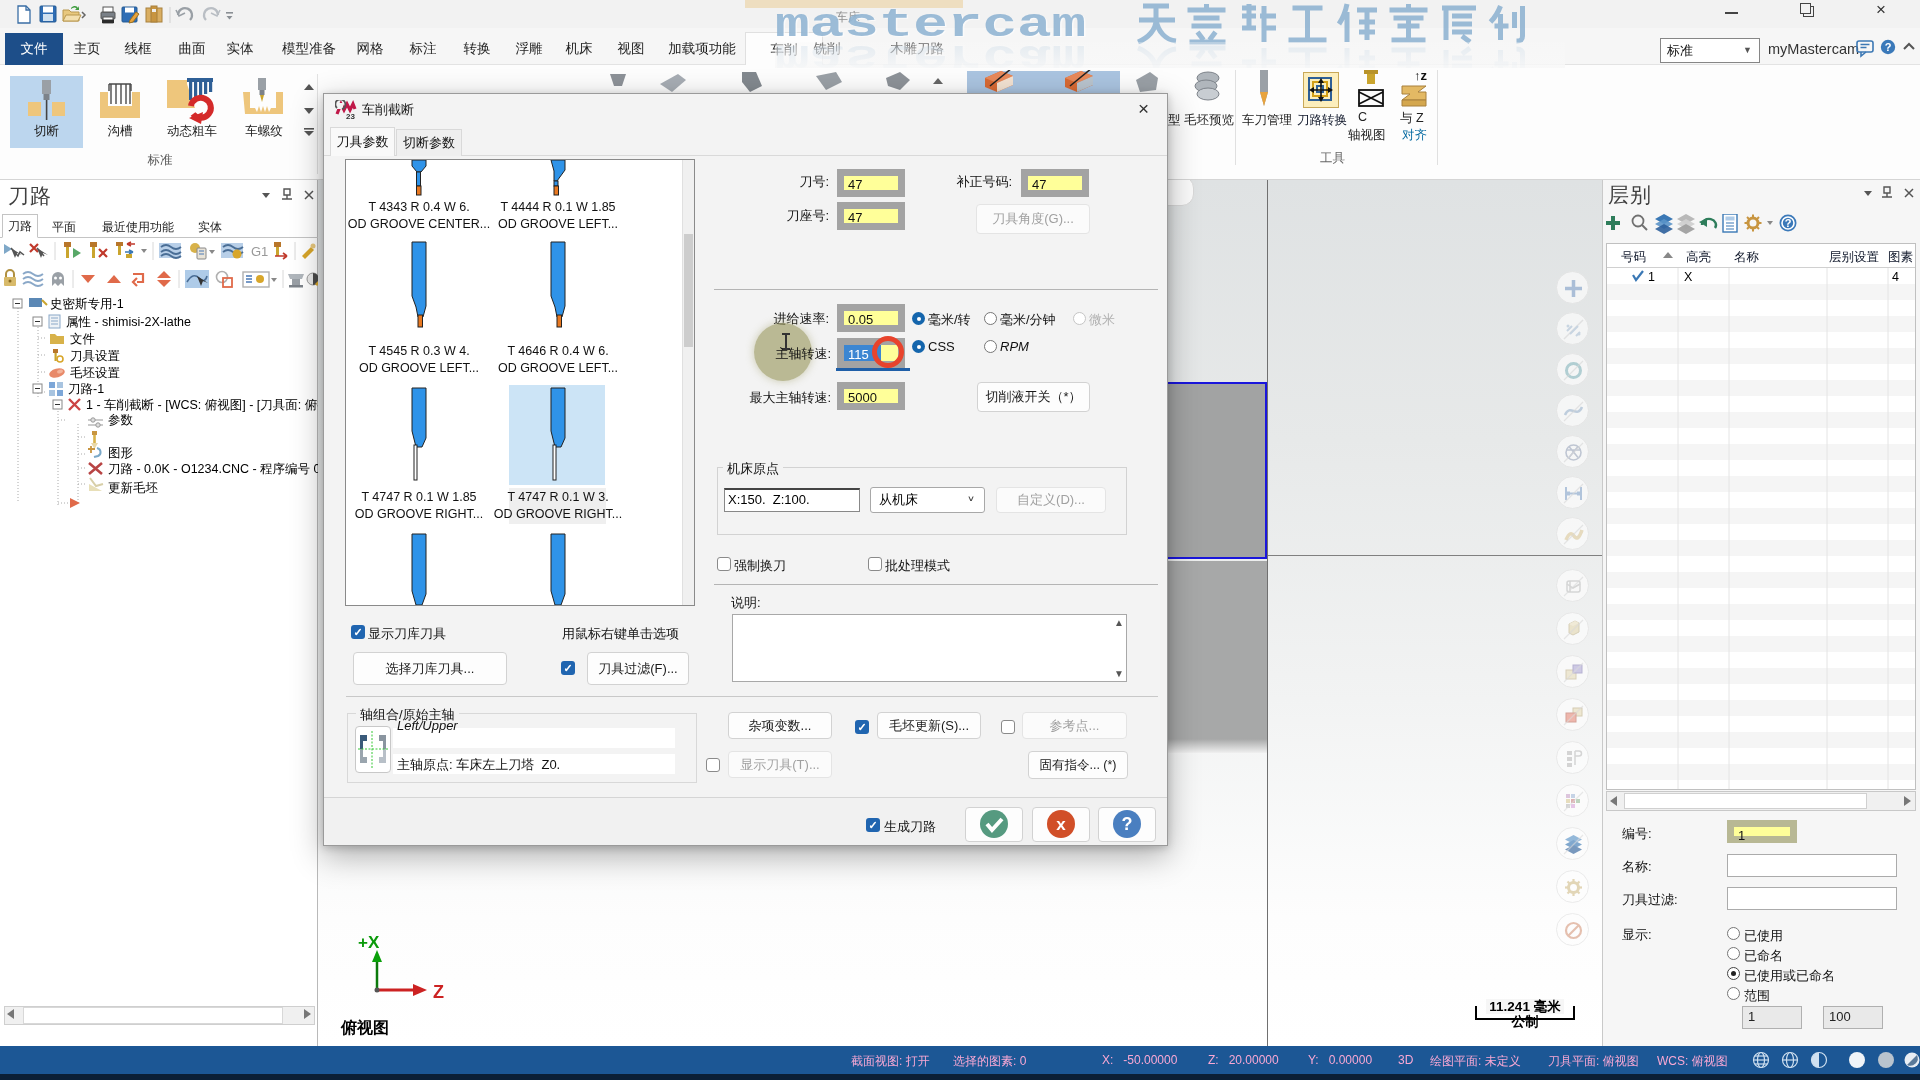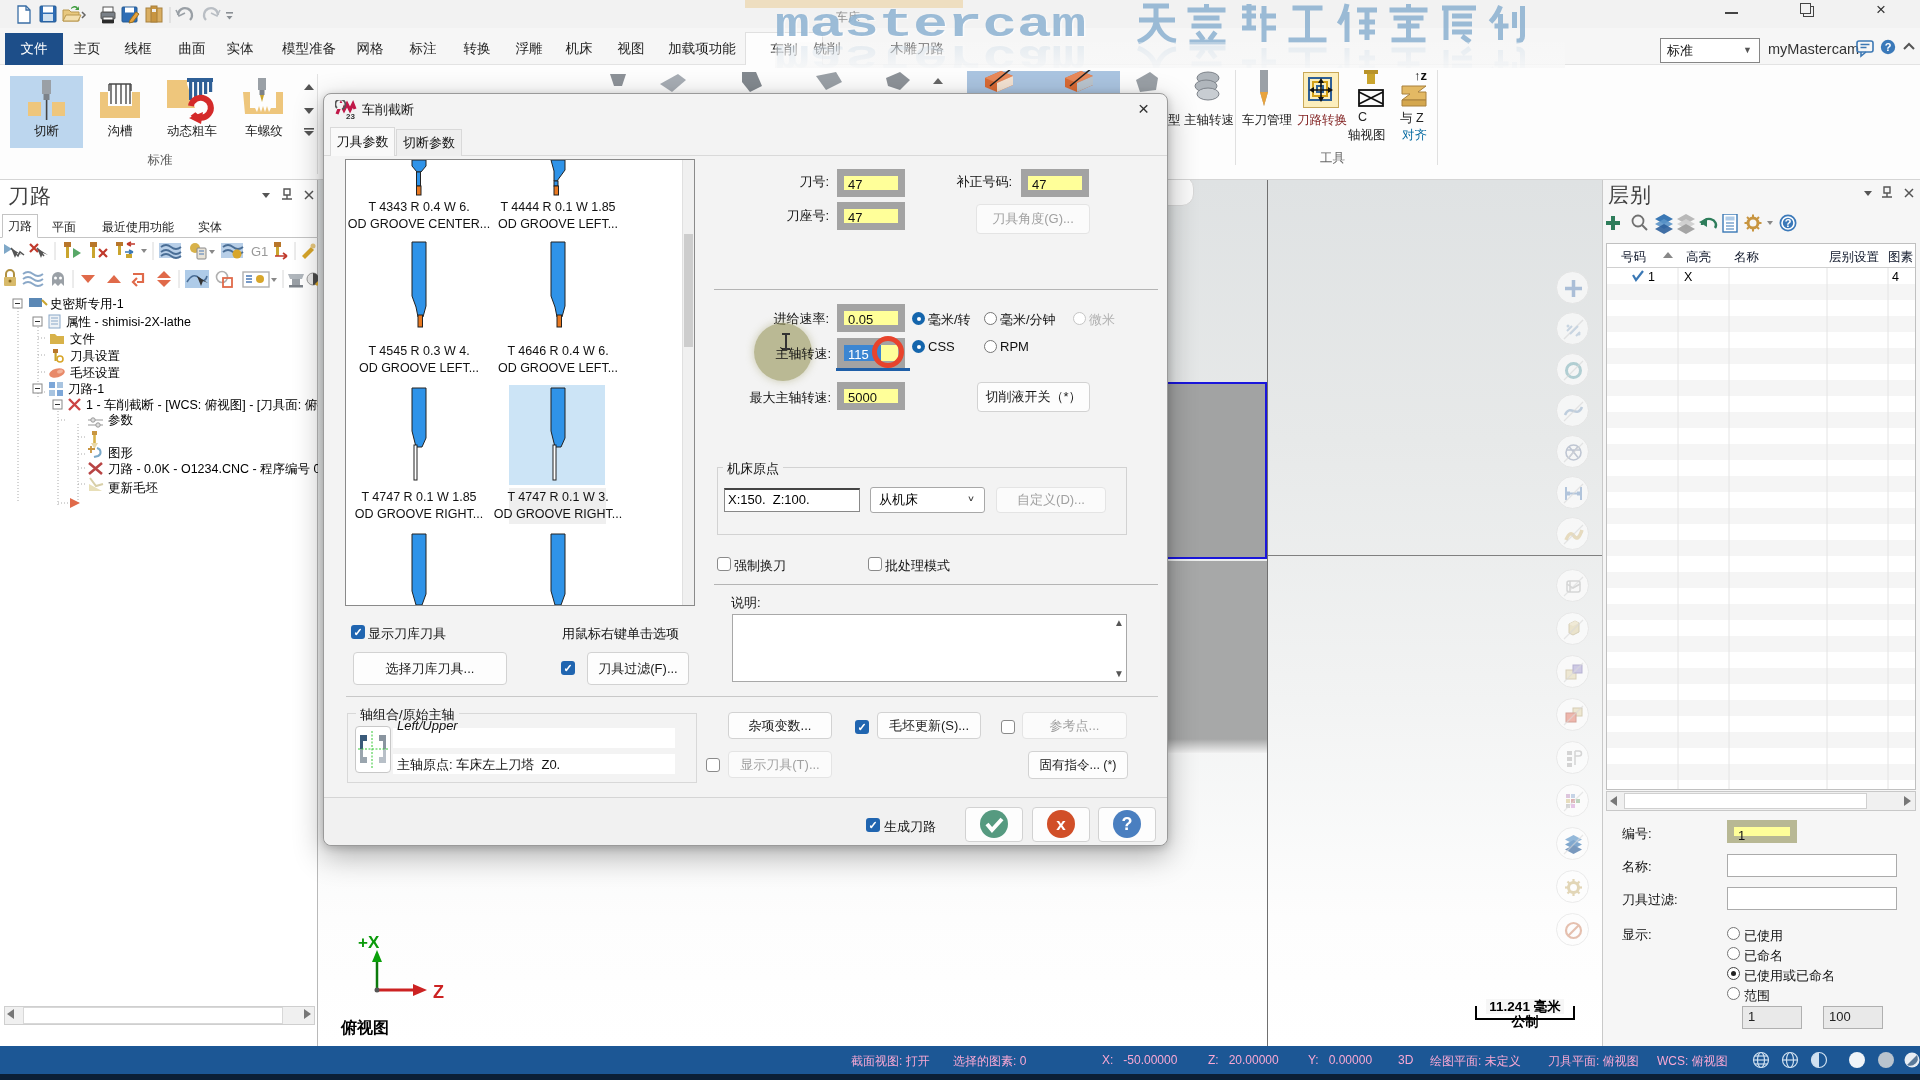--- a/index.html
+++ b/index.html
@@ -33,21 +33,21 @@
 
 #tbar{left:0;top:0;width:1920px;height:28px;background:#f2f2f2;}
 #tabrow{left:0;top:28px;width:1920px;height:37px;background:#f6f6f6;border-bottom:1px solid #e3e3e3;}
 .mtab{position:absolute;top:5px;height:32px;line-height:32px;font-size:13.5px;color:#1f1f1f;text-align:center;}
 #ribbon{left:0;top:65px;width:1920px;height:115px;background:#fdfdfd;border-bottom:1px solid #d5d5d5;}
 
 #sbar{left:0;top:1046px;width:1920px;height:28px;background:#1c5795;color:#f9a8d4;font-size:12px;}
 #sbar2{left:0;top:1074px;width:1920px;height:6px;background:#0b1f36;}
 .sbi{position:absolute;top:7px;white-space:nowrap;}
 
-#dlg{left:323px;top:93px;width:845px;height:753px;background:#f3f3f3;border:1px solid #9a9a9a;border-radius:8px;box-shadow:0 10px 30px rgba(0,0,0,.30),0 2px 8px rgba(0,0,0,.18);}
+#dlg{left:323px;top:93px;width:845px;height:753px;background:#f3f3f3;border:1px solid #9a9a9a;border-radius:0;box-shadow:0 10px 30px rgba(0,0,0,.30),0 2px 8px rgba(0,0,0,.18);}
 .fld{position:absolute;background:#ffff99;border:7px solid #a3a3a3;font-size:13px;color:#111;padding:1px 0 0 4px;}
 .btn{position:absolute;background:#fdfdfd;border:1px solid #d2d2d2;border-radius:4px;font-size:13px;color:#1a1a1a;text-align:center;white-space:nowrap;overflow:hidden;}
 .btn.dis{color:#a0a0a0;background:#fbfbfb;border-color:#e4e4e4;}
 .lbl{position:absolute;font-size:13px;color:#111;white-space:nowrap;}
 .lblr{position:absolute;font-size:13px;color:#111;white-space:nowrap;text-align:right;}
 .cb{position:absolute;width:14px;height:14px;border:1px solid #8a8a8a;border-radius:3px;background:#fff;}
 .cbc{position:absolute;width:14px;height:14px;border-radius:3px;background:#2065b0;color:#fff;font-size:11px;line-height:14px;text-align:center;font-weight:bold;}
 .radio{position:absolute;width:13px;height:13px;border-radius:50%;border:1px solid #767676;background:#fff;}
 .radio.sel{border:none;background:#1465ac;}
 .radio.sel::after{content:"";position:absolute;left:4.5px;top:4.5px;width:4px;height:4px;border-radius:50%;background:#fff;}
@@ -718,21 +718,21 @@
         </g>
       <g transform="translate(80,0)">
           <path d="M385 8 l16 -7 l12 5 l0 9 l-16 7 l-12 -5 z" fill="#d86a35"></path>
           <path d="M385 8 l16 -7 l12 5 l-16 7 z" fill="#e8895a"></path>
           <path d="M397 13 l16 -7 l0 9 l-16 7 z" fill="#b9c4ce"></path>
           <line x1="390" y1="16" x2="412" y2="-2" stroke="#222" stroke-width="1.5"></line>
         </g>
       <path d="M536 10 l14 -8 l8 6 l-2 12 l-16 2 z" fill="#9aa0a6"></path>
     </svg>
 
-    <div class="abs" style="left:1168px;top:112px;font-size:12.5px;color:#222;">型 主轴转速</div>
+    <div class="abs" style="left:1168px;top:112px;font-size:12.5px;color:#222;">型 毛坯预览</div>
     <svg class="abs" style="left:1193px;top:70px;" width="30" height="40">
       <g fill="#b0b6bc" stroke="#7d838a">
           <ellipse cx="15" cy="8" rx="11" ry="6"></ellipse>
           <ellipse cx="13" cy="16" rx="11" ry="6"></ellipse>
           <ellipse cx="15" cy="24" rx="11" ry="6" fill="#c8cdd2"></ellipse>
         </g>
     </svg>
     <div class="abs" style="left:1235px;top:70px;width:1px;height:95px;background:#e0e0e0;"></div>
     <svg class="abs" style="left:1250px;top:70px;" width="30" height="40">
       <path d="M10 0 h8 v22 l-4 14 l-4 -14 z" fill="#9aa0a6"></path>
@@ -749,21 +749,21 @@
       <g stroke="#111" stroke-width="1.6">
           <path d="M14 6 v16 M6 14 h16"></path>
         </g>
       <g fill="#111">
           <polygon points="14,2 11,7 17,7"></polygon>
           <polygon points="14,26 11,21 17,21"></polygon>
           <polygon points="2,14 7,11 7,17"></polygon>
           <polygon points="26,14 21,11 21,17"></polygon>
         </g>
     </svg>
-    <div class="abs" style="left:1297px;top:112px;font-size:12.5px;color:#7f1d1d;">刀路转换</div>
+    <div class="abs" style="left:1297px;top:112px;font-size:12.5px;color:#0f172a;">刀路转换</div>
     <svg class="abs" style="left:1355px;top:70px;" width="32" height="40">
       <rect x="12" y="2" width="8" height="12" fill="#caa52e"></rect>
         <rect x="9" y="0" width="14" height="4" fill="#b8932a"></rect>
       <g stroke="#111" stroke-width="1.8" fill="none">
           <path d="M4 22 l24 12 M4 34 l24 -12"></path>
         </g>
         <rect x="4" y="20" width="24" height="16" fill="none" stroke="#111" stroke-width="1.8"></rect>
     </svg>
     <div class="abs" style="left:1358px;top:110px;width:20px;font-size:12.5px;color:#222;">C</div>
     <div class="abs" style="left:1348px;top:127px;font-size:12.5px;color:#222;">轴视图</div>
@@ -887,21 +887,21 @@
     <div class="abs" style="left:461px;top:240px;width:1.5px;height:14px;background:#333;"></div>
     <div class="abs" style="left:458px;top:239px;width:8px;height:1.5px;background:#333;"></div>
     <div class="abs" style="left:458px;top:254px;width:8px;height:1.5px;background:#333;"></div>
     <div class="lblr" style="right:336px;top:251px;">主轴转速:</div>
     <div class="fld" style="left:513px;top:244px;width:68px;height:30px;padding:0;"><span style="display:inline-block;background:#3c86d2;color:#fff;padding:2px 12px 2px 4px;height:100%;">115</span></div>
     <div class="abs" style="left:512px;top:274px;width:74px;height:3px;background:#1f5fa8;"></div>
     <div class="abs" style="left:548px;top:242px;width:32px;height:32px;border-radius:50%;border:5px solid #e8432c;"></div>
     <div class="radio sel" style="left:588px;top:246px;"></div>
       <div class="lbl" style="left:604px;top:245px;">CSS</div>
     <div class="radio" style="left:660px;top:246px;"></div>
-      <div class="lbl" style="left:676px;top:245px;">RPM</div>
+      <div class="lbl" style="left:676px;top:245px;font-style:italic;">RPM</div>
     <div class="lblr" style="right:336px;top:295px;">最大主轴转速:</div>
     <div class="fld" style="left:513px;top:288px;width:68px;height:28px;">5000</div>
     <div class="btn" style="left:653px;top:288px;width:113px;height:30px;line-height:28px;">切削液开关（*）</div>
 
     <div class="abs" style="left:393px;top:373px;width:410px;height:68px;border:1px solid #d2d2d2;"></div>
     <div class="lbl" style="left:399px;top:366px;background:#f3f3f3;padding:0 4px;">机床原点</div>
     <div class="abs" style="left:400px;top:394px;width:136px;height:24px;background:#fff;border:1px solid #888;border-top:2px solid #444;font-size:13px;padding:2px 0 0 3px;">X:150.&nbsp;&nbsp;Z:100.</div>
     <div class="abs" style="left:546px;top:393px;width:115px;height:26px;background:#fff;border:1px solid #a8a8a8;border-radius:3px;font-size:13px;padding:3px 0 0 8px;">从机床<span style="position:absolute;right:9px;top:4px;font-size:11px;color:#444;transform:scaleY(.7);">∨</span></div>
     <div class="btn dis" style="left:672px;top:393px;width:110px;height:26px;line-height:24px;">自定义(D)...</div>
     <div class="cb" style="left:393px;top:463px;"></div>

